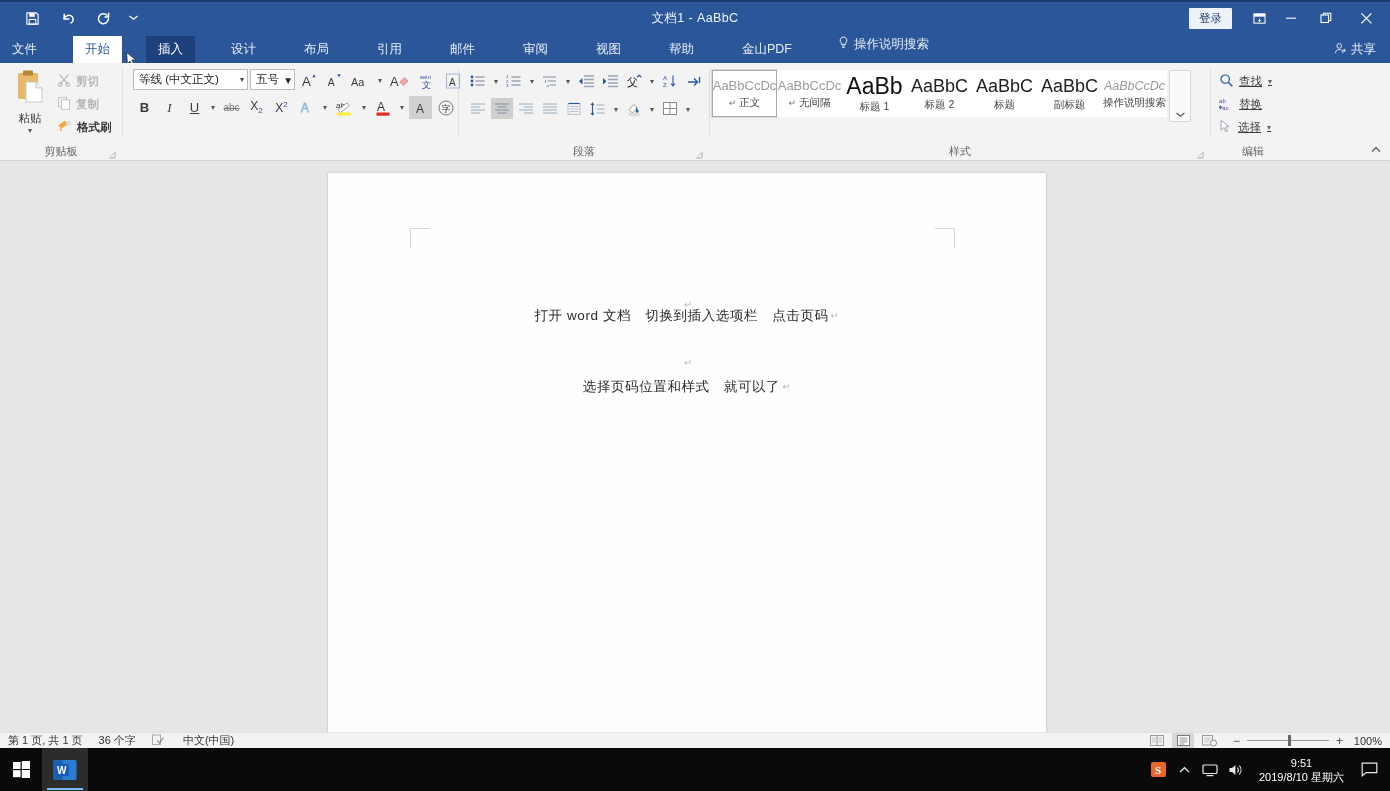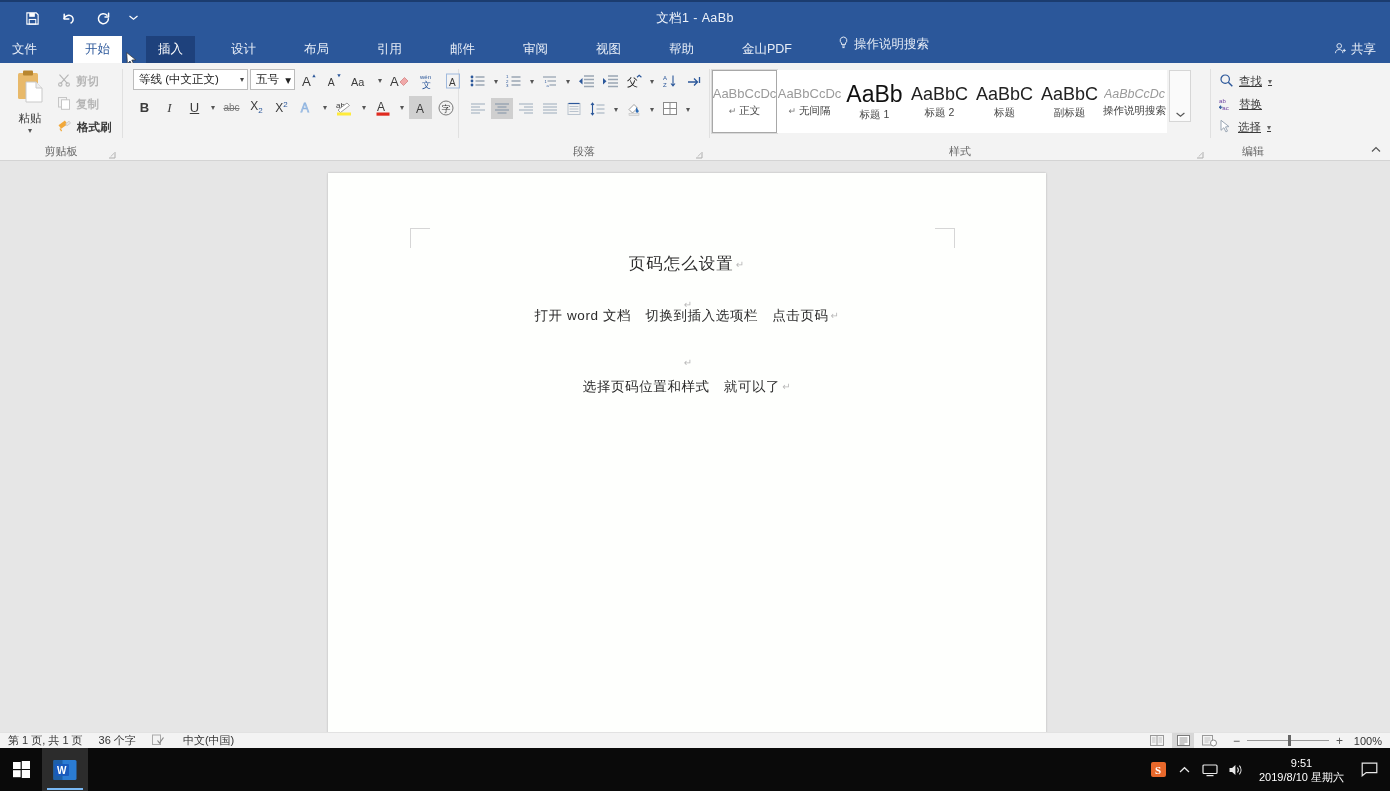--- a/index.html
+++ b/index.html
@@ -123,21 +123,21 @@
   .pbtn{
     width:22px; height:21px; display:flex; align-items:center; justify-content:center;
   }
   .pbtn.sel{ background:#cfcfcf; }
 
   
   .g-styles{ width:500px; }
   .styles-inner{ display:flex; align-items:flex-start; padding:3px 0 0 2px; }
   .sgallery{ display:flex; }
   .scard{
-    width:65px; height:63px; display:flex; flex-direction:column;
+    width:65px; height:47px; display:flex; flex-direction:column;
     align-items:center; justify-content:center; gap:1px; background:#fff;
     border:1px solid transparent;
   }
   .scard.active{ border:1px solid #a8a8a8; outline:1px solid #d9d9d9; }
   .scard .prev{ font-size:13px; color:#656565; white-space:nowrap; overflow:hidden; line-height:18px;}
   .scard .nm{ font-size:10.5px; color:#444; white-space:nowrap; }
   .scard .nm .pil{ color:#7a7a7a; font-size:9px; }
   .sgal-scroll{
     width:22px; height:52px; border:1px solid #d6d6d6; background:#fafafa;
     display:flex; flex-direction:column; align-items:center; justify-content:flex-end;
@@ -249,22 +249,48 @@
             <path d="M12.6 3.3v3.6H9" fill="none" stroke="#fff" stroke-width="1.5" stroke-linecap="round" stroke-linejoin="round"></path>
           </svg>
       </div>
       <div class="qat-caret">
         <svg width="9" height="6" viewBox="0 0 9 6">
             <path d="M0.5 1l4 3.2L8.5 1" fill="none" stroke="#fff" stroke-width="1.2"></path>
           </svg>
       </div>
     </div>
 
-    <div class="title-text">文档1  -  AaBb</div>
-
+    <div class="title-text">文档1  -  AaBbC</div>
+
+    <div class="title-right">
+      <div class="signin">登录</div>
+      <div class="win-btn">
+        <svg width="13" height="13" viewBox="0 0 14 14">
+            <rect x="1" y="2" width="12" height="10" fill="none" stroke="#fff" stroke-width="1.1"></rect>
+            <rect x="1" y="2" width="12" height="3" fill="#fff"></rect>
+            <path d="M7 7.2v3.2M5.6 8.9L7 10.5l1.4-1.6" stroke="#fff" stroke-width="1" fill="none"></path>
+          </svg>
+      </div>
+      <div class="win-btn">
+        <svg width="12" height="12" viewBox="0 0 12 12">
+            <path d="M1 6.2h10" stroke="#fff" stroke-width="1.1"></path>
+          </svg>
+      </div>
+      <div class="win-btn restore-ico">
+        <svg width="12" height="12" viewBox="0 0 12 12">
+            <rect x="1" y="3" width="7.5" height="7.5" fill="none" stroke="#fff" stroke-width="1.1"></rect>
+            <path d="M3.4 3V1.2h7.4v7.4H9" fill="none" stroke="#fff" stroke-width="1.1"></path>
+          </svg>
+      </div>
+      <div class="win-btn close-ico">
+        <svg width="13" height="13" viewBox="0 0 13 13">
+            <path d="M1.4 1.4l10 10M11.4 1.4l-10 10" stroke="#fff" stroke-width="1.2"></path>
+          </svg>
+      </div>
+    </div>
   </div>
 
   <div class="tabsbar">
     <div class="tab">文件</div>
     <div class="tab active">开始</div>
     <div class="tab hover">插入</div>
     <div class="tab">设计</div>
     <div class="tab">布局</div>
     <div class="tab">引用</div>
     <div class="tab">邮件</div>
@@ -694,23 +720,20 @@
           <path d="M1 5.5L5 1.6l4 3.9" fill="none" stroke="#555" stroke-width="1.2"></path>
         </svg>
     </div>
   </div>
 
   <div class="docarea">
     <div class="page">
       <div class="mark tl"></div>
       <div class="mark tr"></div>
 
-      <div class="doc-line doc-title">
-        <span>页码怎么设置</span><span class="pilcrow">↵</span>
-      </div>
       <div class="doc-line doc-blank">
         <span class="pilcrow">↵</span>
       </div>
       <div class="doc-line doc-p1">
         <span>打开 word 文档　切换到插入选项栏　点击页码</span><span class="pilcrow">↵</span>
       </div>
       <div class="doc-line doc-blank2">
         <span class="pilcrow">↵</span>
       </div>
       <div class="doc-line doc-p2">

